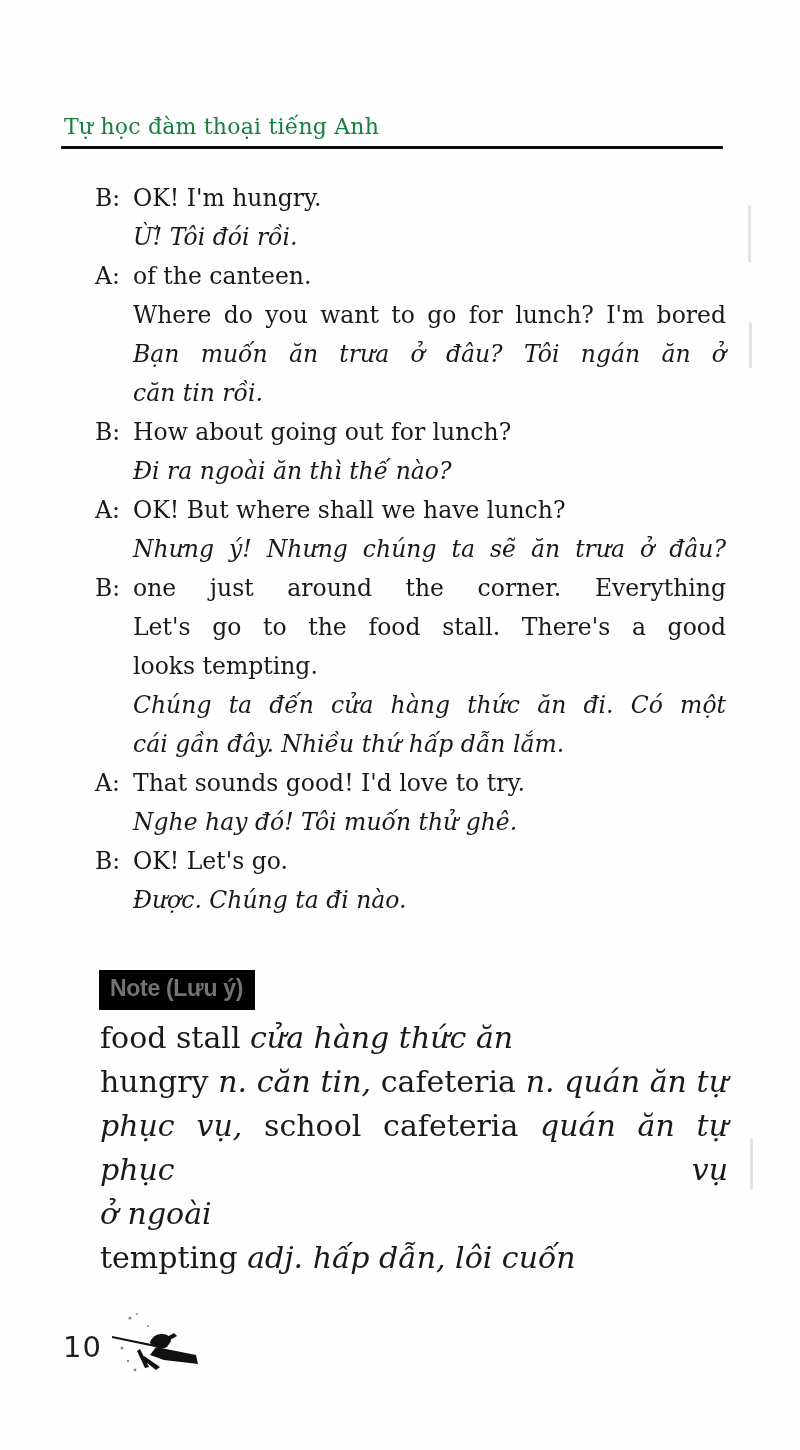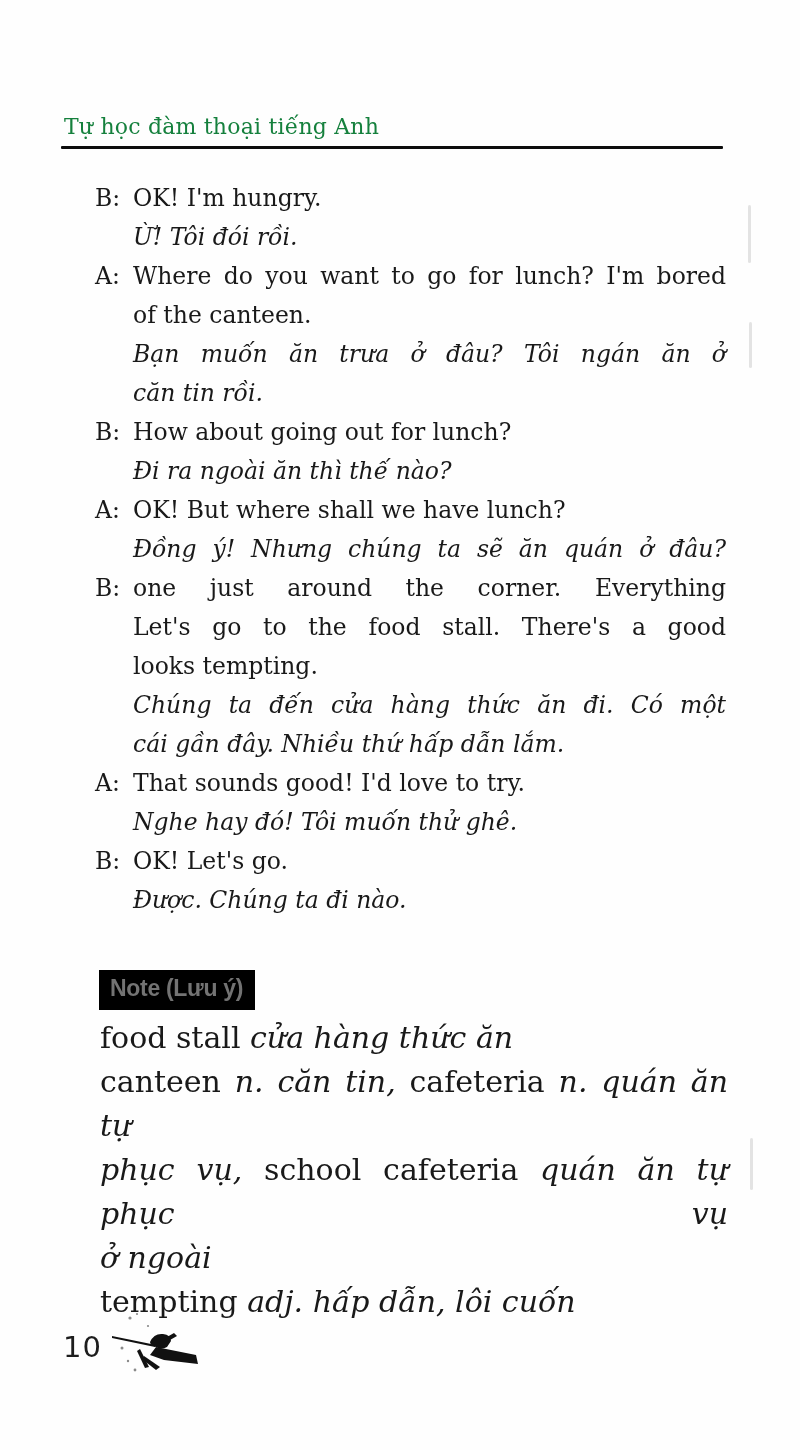--- a/index.html
+++ b/index.html
@@ -78,22 +78,22 @@
         <div class="ln">OK! I'm hungry.</div>
       </div>
       <div class="vi-block">
         <div class="ln">Ừ! Tôi đói rồi.</div>
       </div>
     </div>
 
     <div>
       <div class="en-block">
         <span class="speaker">A:</span>
+        <div class="ln">of the canteen.</div>
         <div class="ln fill">Where do you want to go for lunch? I'm bored</div>
-        <div class="ln">of the canteen.</div>
       </div>
       <div class="vi-block">
         <div class="ln fill">Bạn muốn ăn trưa ở đâu? Tôi ngán ăn ở</div>
         <div class="ln">căn tin rồi.</div>
       </div>
     </div>
 
     <div>
       <div class="en-block">
         <span class="speaker">B:</span>
@@ -103,21 +103,21 @@
         <div class="ln">Đi ra ngoài ăn thì thế nào?</div>
       </div>
     </div>
 
     <div>
       <div class="en-block">
         <span class="speaker">A:</span>
         <div class="ln">OK! But where shall we have lunch?</div>
       </div>
       <div class="vi-block">
-        <div class="ln fill">Đồng ý! Nhưng chúng ta sẽ ăn quán ở đâu?</div>
+        <div class="ln fill">Nhưng ý! Nhưng chúng ta sẽ ăn trưa ở đâu?</div>
       </div>
     </div>
 
     <div>
       <div class="en-block">
         <span class="speaker">B:</span>
         <div class="ln fill">one just around the corner. Everything</div>
         <div class="ln fill">Let's go to the food stall. There's a good</div>
         <div class="ln">looks tempting.</div>
       </div>
@@ -146,21 +146,21 @@
         <div class="ln">Được. Chúng ta đi nào.</div>
       </div>
     </div>
 
   </div>
 
   <div class="note-head">Note (Lưu ý)</div>
 
   <div class="vocab">
     <div class="ln"><span>food stall </span><span class="it">cửa hàng thức ăn</span></div>
-    <div class="ln fill"><span>canteen </span><span class="it">n. căn tin,</span><span> cafeteria </span><span class="it">n. quán ăn tự</span></div>
+    <div class="ln fill"><span>hungry </span><span class="it">n. căn tin,</span><span> cafeteria </span><span class="it">n. quán ăn tự</span></div>
     <div class="ln fill"><span class="it">phục vụ,</span><span> school cafeteria </span><span class="it">quán ăn tự phục vụ</span></div>
     <div class="ln"><span class="it">ở ngoài</span></div>
     <div class="ln"><span>tempting </span><span class="it">adj. hấp dẫn, lôi cuốn</span></div>
   </div>
 
   <div class="page-number">10</div>
 
   <svg class="plane" width="105" height="75" viewBox="0 0 105 75" aria-hidden="true">
     <g fill="#111" stroke="none">
       <path d="M8 30 L52 39 L51 41 L8 32 Z"></path>

